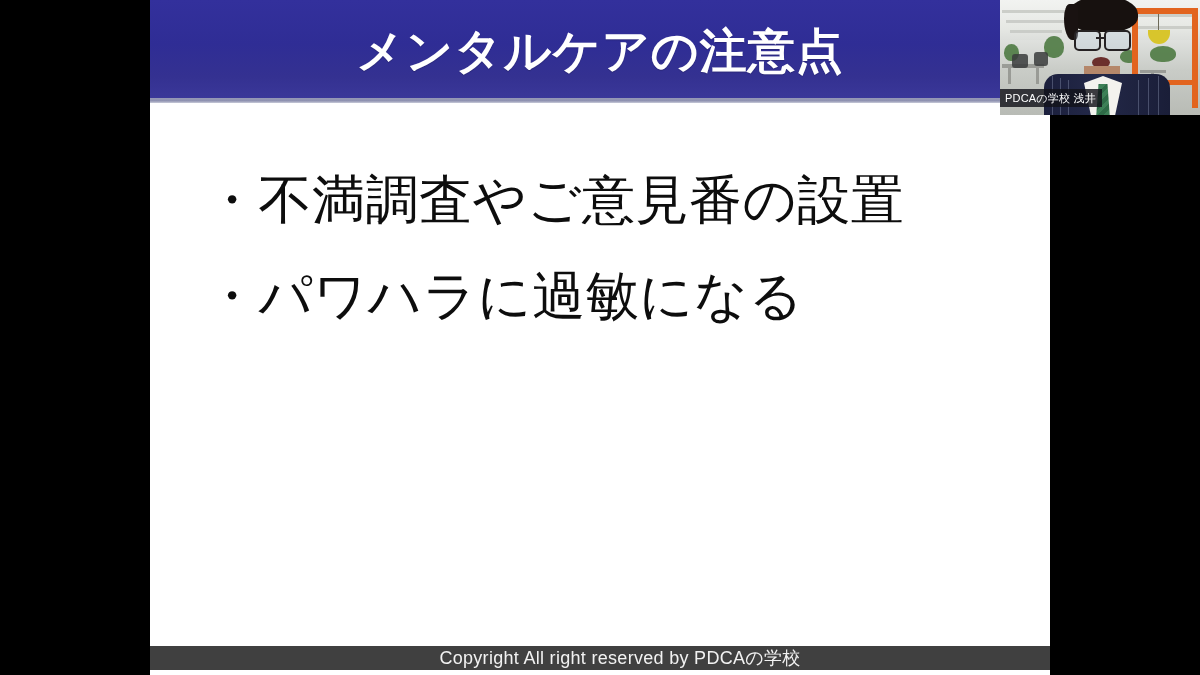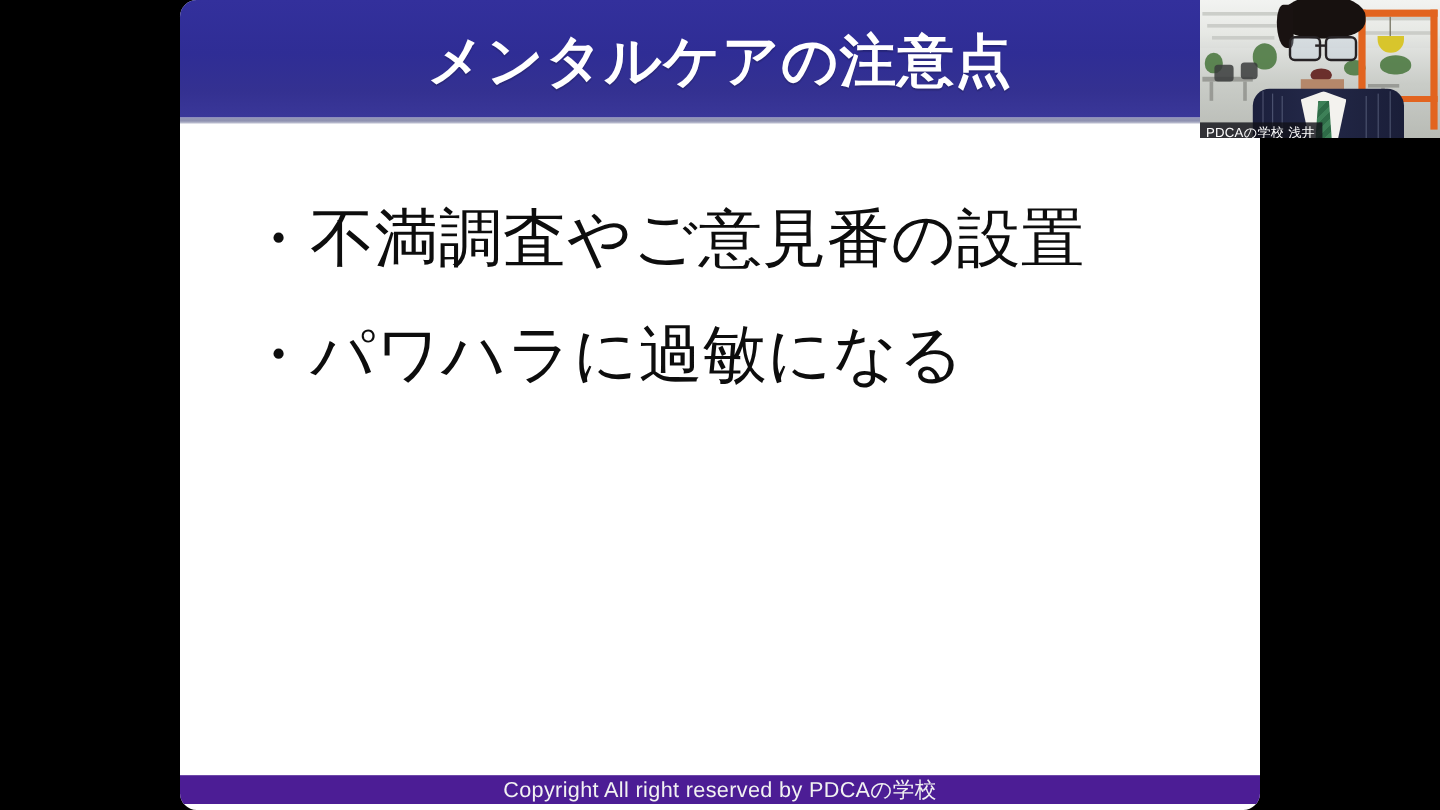--- a/index.html
+++ b/index.html
@@ -33,21 +33,20 @@
 
   
   #slide {
     position: absolute;
     left: 150px;
     top: 0;
     width: 900px;
     height: 675px;
     background: #ffffff;
     overflow: hidden;
-    border-radius: 14px;
   }
 
   
   #title-banner {
     position: absolute;
     left: 0;
     top: 0;
     width: 900px;
     height: 98px;
     background: linear-gradient(180deg, #33309c 0%, #2f2d95 45%, #343191 78%, #3a3799 100%);
@@ -89,24 +88,25 @@
     white-space: nowrap;
   }
 
   
   #footer-bar {
     position: absolute;
     left: 0;
     top: 646px;
     width: 900px;
     height: 24px;
-    background: #4c1d95;
+    background: #404040;
     display: flex;
     align-items: center;
     justify-content: center;
+    padding-left: 20px;
   }
   #footer-text {
     color: #f2f2f2;
     font-size: 18px;
     letter-spacing: 0.3px;
     white-space: nowrap;
   }
 
   
   #webcam {
@@ -244,21 +244,21 @@
   }
   .suit-stripe {
     position: absolute;
     width: 1px;
     background: rgba(190,200,230,0.28);
   }
   
   #webcam-name {
     position: absolute;
     left: 0;
-    top: 102px;
+    top: 89px;
     height: 18px;
     padding: 0 6px 0 5px;
     background: rgba(18,18,26,0.82);
     color: #ffffff;
     font-size: 11px;
     line-height: 18px;
     white-space: nowrap;
     letter-spacing: 0.2px;
   }
 </style>

